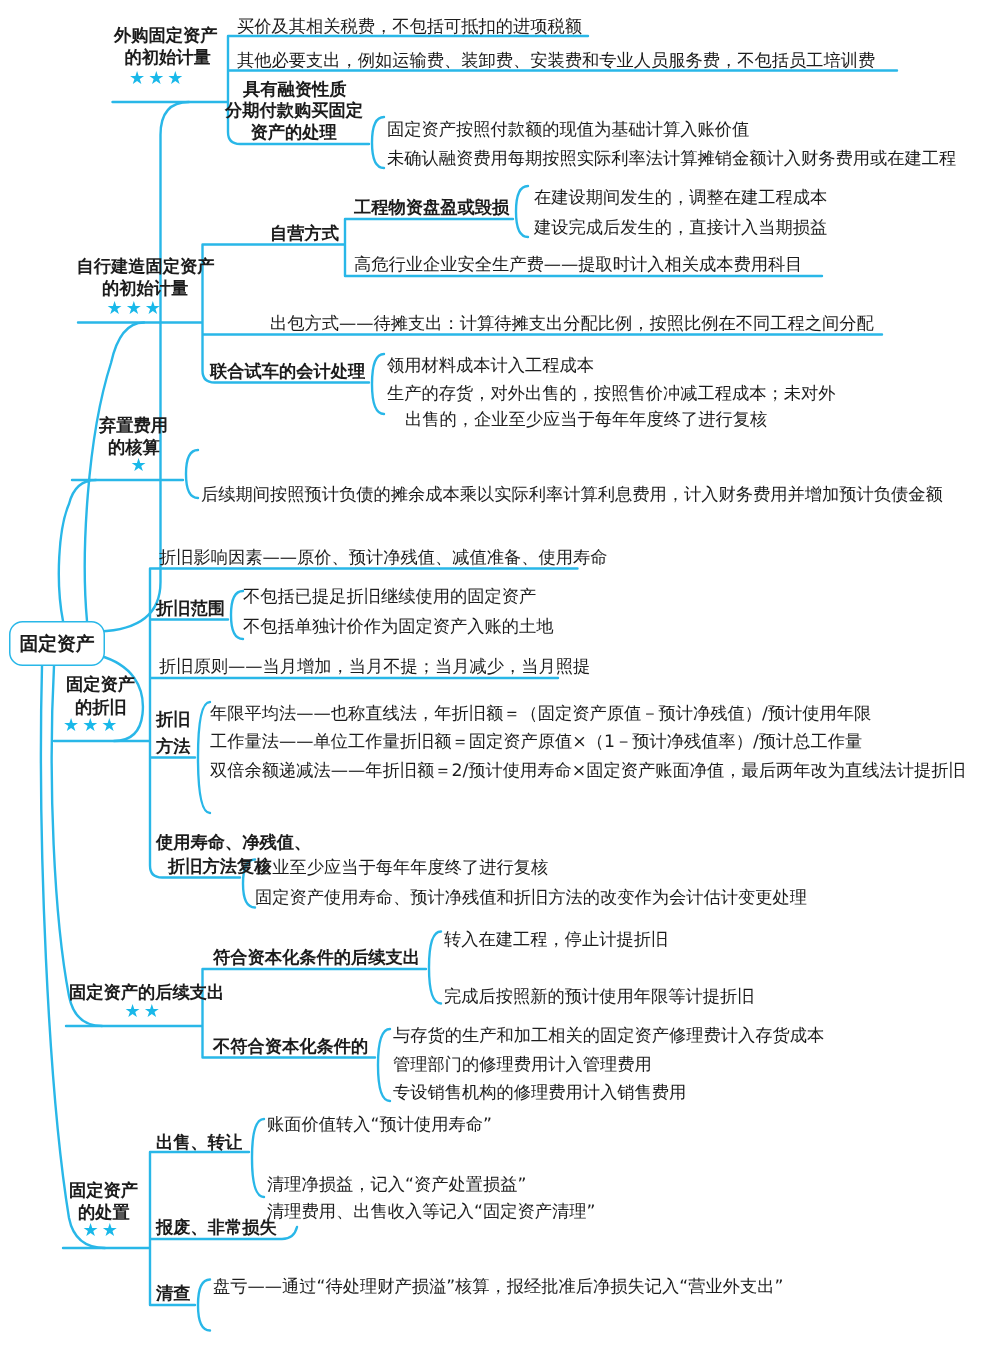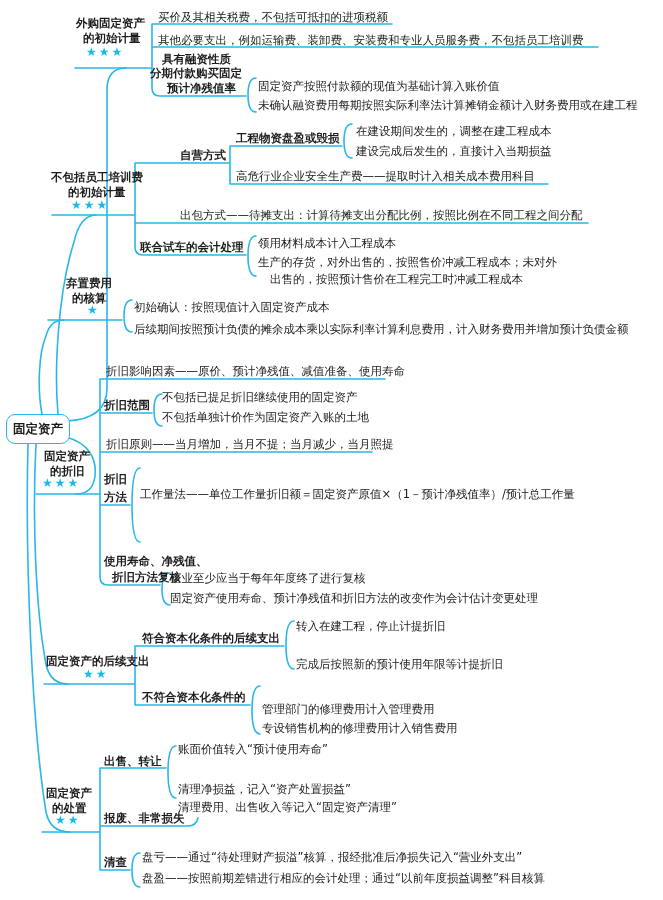--- a/index.html
+++ b/index.html
@@ -58,74 +58,75 @@
     <span>固定资产</span>
   </div>
 
   <div class="t lbl" style="left:76px;top:16px">外购固定资产</div>
   <div class="t lbl" style="left:83px;top:31px">的初始计量</div>
   <div class="stars" style="left:86px;top:46px">★★★</div>
   <div class="t" style="left:158px;top:10px">买价及其相关税费，不包括可抵扣的进项税额</div>
   <div class="t" style="left:158px;top:33px">其他必要支出，例如运输费、装卸费、安装费和专业人员服务费，不包括员工培训费</div>
   <div class="t lbl" style="left:162px;top:52px">具有融资性质</div>
   <div class="t lbl" style="left:150px;top:66px">分期付款购买固定</div>
-  <div class="t lbl" style="left:167px;top:81px">预计净残值率</div>
+  <div class="t lbl" style="left:167px;top:81px">资产的处理</div>
   <div class="t" style="left:258px;top:79px">固定资产按照付款额的现值为基础计算入账价值</div>
   <div class="t" style="left:258px;top:98px">未确认融资费用每期按照实际利率法计算摊销金额计入财务费用或在建工程</div>
 
-  <div class="t lbl" style="left:51px;top:170px">不包括员工培训费</div>
+  <div class="t lbl" style="left:51px;top:170px">自行建造固定资产</div>
   <div class="t lbl" style="left:68px;top:185px">的初始计量</div>
   <div class="stars" style="left:71px;top:199px">★★★</div>
   <div class="t lbl" style="left:180px;top:148px">自营方式</div>
   <div class="t lbl" style="left:236px;top:131px">工程物资盘盈或毁损</div>
   <div class="t" style="left:356px;top:124px">在建设期间发生的，调整在建工程成本</div>
   <div class="t" style="left:356px;top:144px">建设完成后发生的，直接计入当期损益</div>
   <div class="t" style="left:236px;top:169px">高危行业企业安全生产费——提取时计入相关成本费用科目</div>
   <div class="t" style="left:180px;top:208px">出包方式——待摊支出：计算待摊支出分配比例，按照比例在不同工程之间分配</div>
   <div class="t lbl" style="left:140px;top:240px">联合试车的会计处理</div>
   <div class="t" style="left:258px;top:236px">领用材料成本计入工程成本</div>
   <div class="t" style="left:258px;top:255px">生产的存货，对外出售的，按照售价冲减工程成本；未对外</div>
-  <div class="t" style="left:270px;top:272px">出售的，按照预计售价在工程完工时冲减工程成本</div>
+  <div class="t" style="left:270px;top:272px">出售的，企业至少应当于每年年度终了进行复核</div>
 
   <div class="t lbl" style="left:66px;top:276px">弃置费用</div>
   <div class="t lbl" style="left:72px;top:291px">的核算</div>
   <div class="stars" style="left:87px;top:304px">★</div>
-  <div class="t" style="left:134px;top:300px">初始确认：按照现值计入固定资产成本</div>
   <div class="t" style="left:134px;top:322px">后续期间按照预计负债的摊余成本乘以实际利率计算利息费用，计入财务费用并增加预计负债金额</div>
 
   <div class="t lbl" style="left:44px;top:449px">固定资产</div>
   <div class="t lbl" style="left:50px;top:464px">的折旧</div>
   <div class="stars" style="left:42px;top:477px">★★★</div>
   <div class="t" style="left:106px;top:364px">折旧影响因素——原价、预计净残值、减值准备、使用寿命</div>
   <div class="t lbl" style="left:104px;top:398px">折旧范围</div>
   <div class="t" style="left:162px;top:390px">不包括已提足折旧继续使用的固定资产</div>
   <div class="t" style="left:162px;top:410px">不包括单独计价作为固定资产入账的土地</div>
   <div class="t" style="left:106px;top:437px">折旧原则——当月增加，当月不提；当月减少，当月照提</div>
   <div class="t lbl" style="left:104px;top:472px">折旧</div>
   <div class="t lbl" style="left:104px;top:490px">方法</div>
+  <div class="t" style="left:140px;top:468px">年限平均法——也称直线法，年折旧额＝（固定资产原值－预计净残值）/预计使用年限</div>
   <div class="t" style="left:140px;top:487px">工作量法——单位工作量折旧额＝固定资产原值×（1－预计净残值率）/预计总工作量</div>
+  <div class="t" style="left:140px;top:506px">双倍余额递减法——年折旧额＝2/预计使用寿命×固定资产账面净值，最后两年改为直线法计提折旧</div>
   <div class="t lbl" style="left:104px;top:554px">使用寿命、净残值、</div>
   <div class="t lbl" style="left:112px;top:570px">折旧方法复核</div>
   <div class="t" style="left:170px;top:591px">固定资产使用寿命、预计净残值和折旧方法的改变作为会计估计变更处理</div>
   <div class="t" style="left:170px;top:571px">企业至少应当于每年年度终了进行复核</div>
 
   <div class="t lbl" style="left:46px;top:654px">固定资产的后续支出</div>
   <div class="stars" style="left:83px;top:668px">★★</div>
   <div class="t lbl" style="left:142px;top:631px">符合资本化条件的后续支出</div>
   <div class="t" style="left:296px;top:619px">转入在建工程，停止计提折旧</div>
   <div class="t" style="left:296px;top:657px">完成后按照新的预计使用年限等计提折旧</div>
   <div class="t lbl" style="left:142px;top:690px">不符合资本化条件的</div>
+  <div class="t" style="left:262px;top:683px">与存货的生产和加工相关的固定资产修理费计入存货成本</div>
   <div class="t" style="left:262px;top:702px">管理部门的修理费用计入管理费用</div>
   <div class="t" style="left:262px;top:721px">专设销售机构的修理费用计入销售费用</div>
 
   <div class="t lbl" style="left:46px;top:786px">固定资产</div>
   <div class="t lbl" style="left:52px;top:801px">的处置</div>
   <div class="stars" style="left:55px;top:814px">★★</div>
   <div class="t lbl" style="left:104px;top:754px">出售、转让</div>
   <div class="t" style="left:178px;top:742px">账面价值转入“预计使用寿命”</div>
   <div class="t" style="left:178px;top:800px">清理费用、出售收入等记入“固定资产清理”</div>
   <div class="t" style="left:178px;top:782px">清理净损益，记入“资产处置损益”</div>
   <div class="t lbl" style="left:104px;top:811px">报废、非常损失</div>
   <div class="t lbl" style="left:104px;top:855px">清查</div>
   <div class="t" style="left:142px;top:850px">盘亏——通过“待处理财产损溢”核算，报经批准后净损失记入“营业外支出”</div>
-  <div class="t" style="left:142px;top:871px">盘盈——按照前期差错进行相应的会计处理；通过“以前年度损益调整”科目核算</div>
 
 </div>
 
 </body></html>

